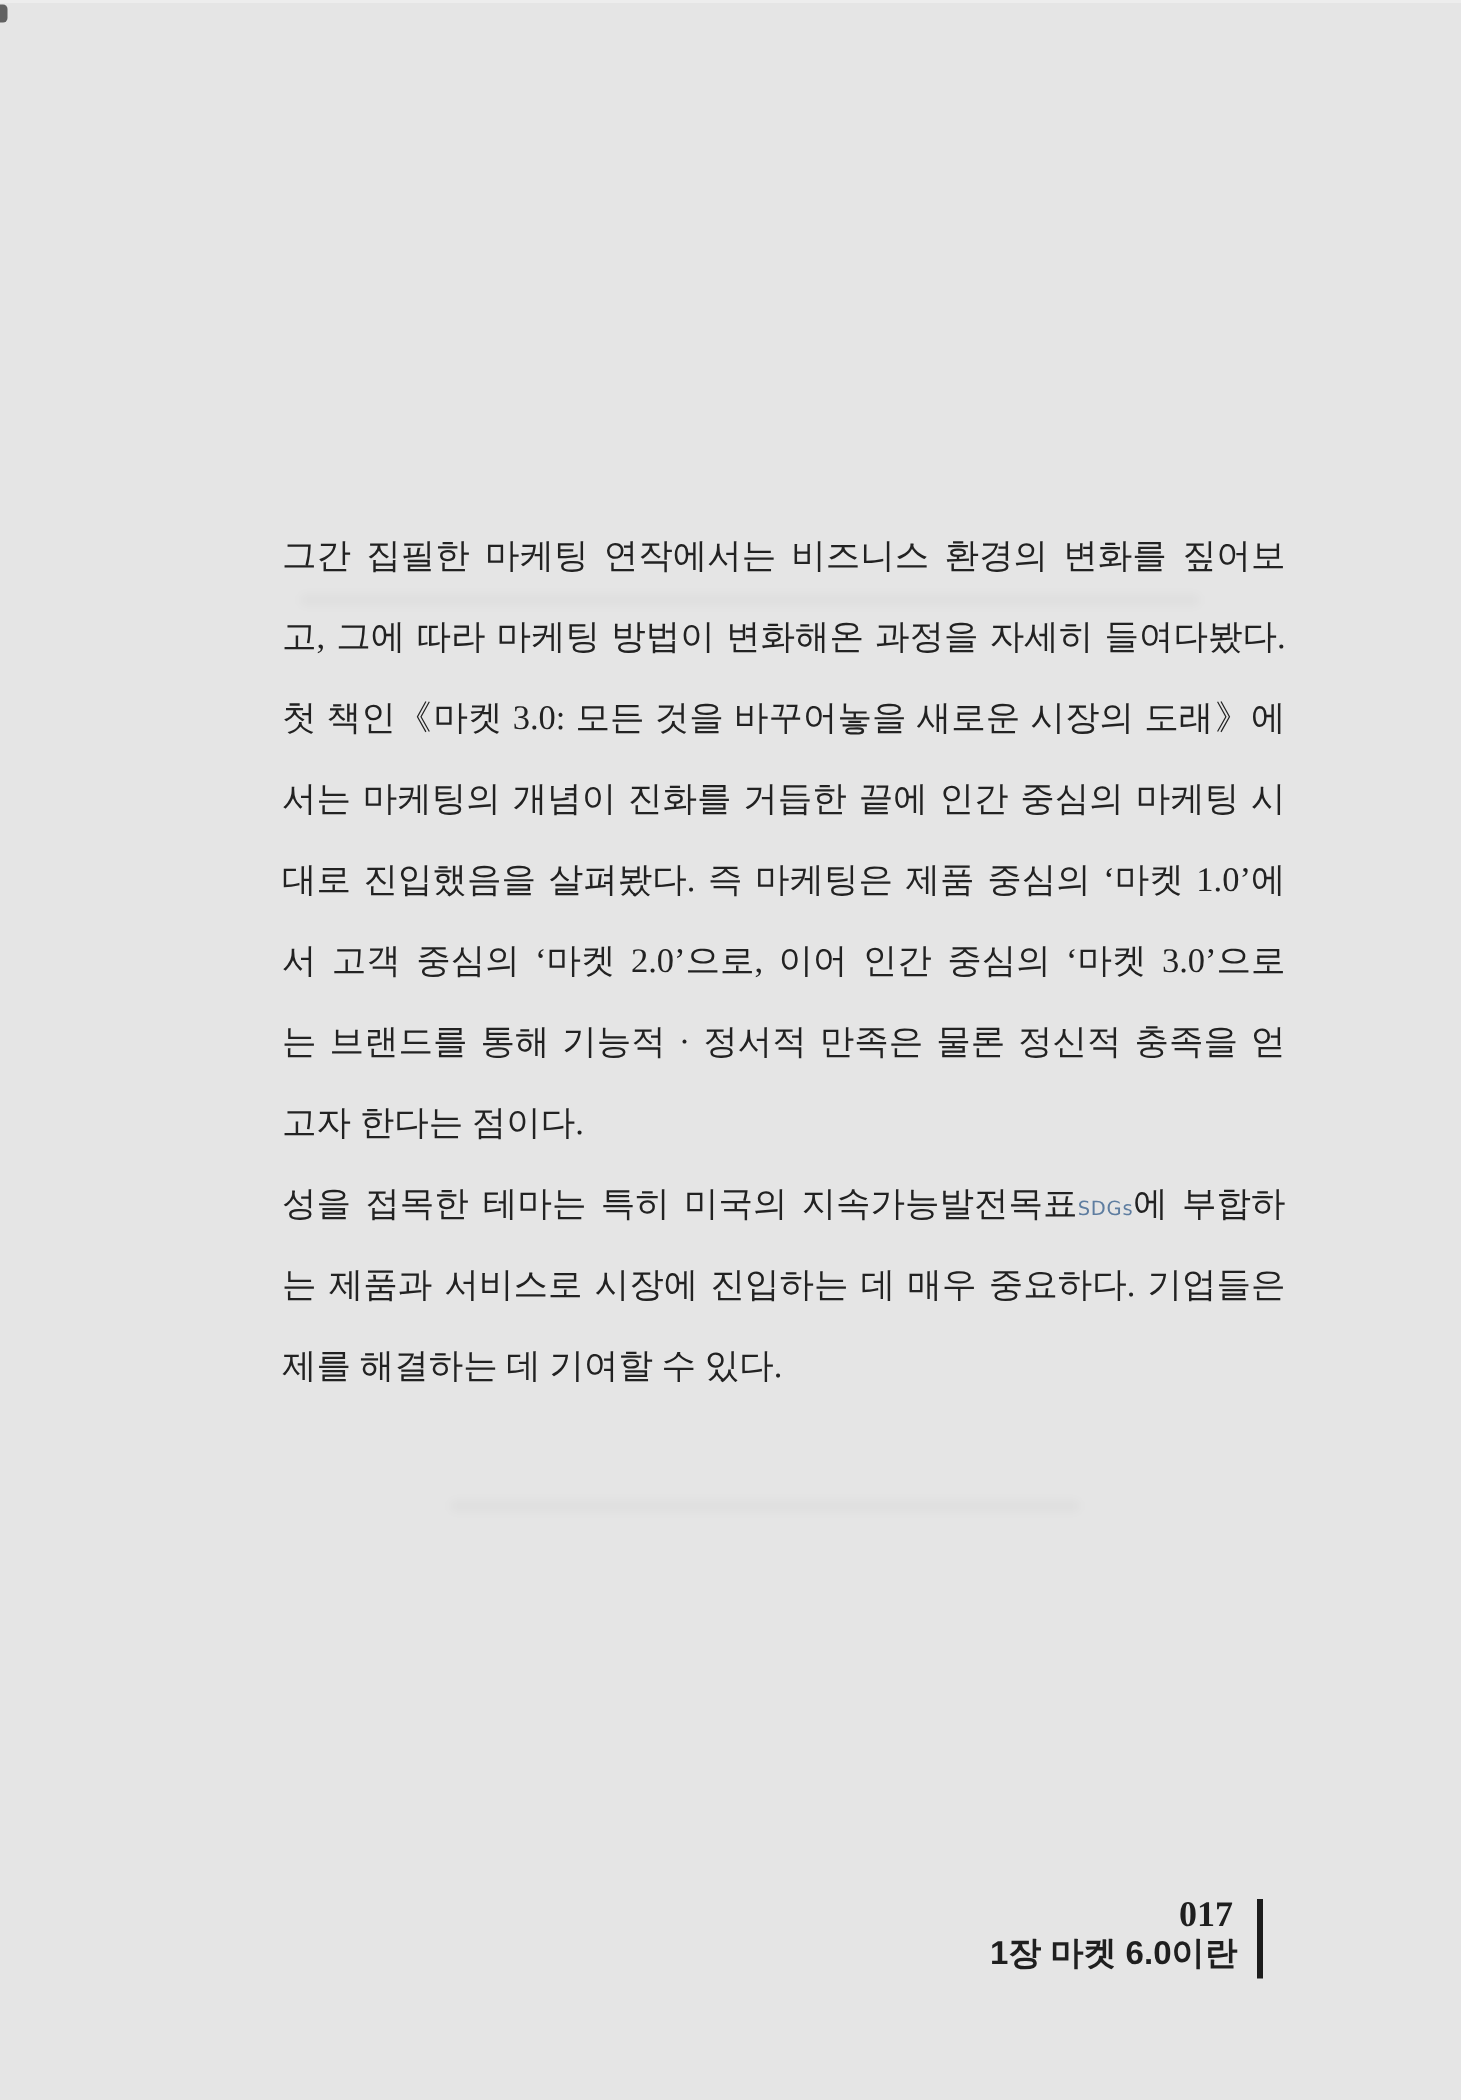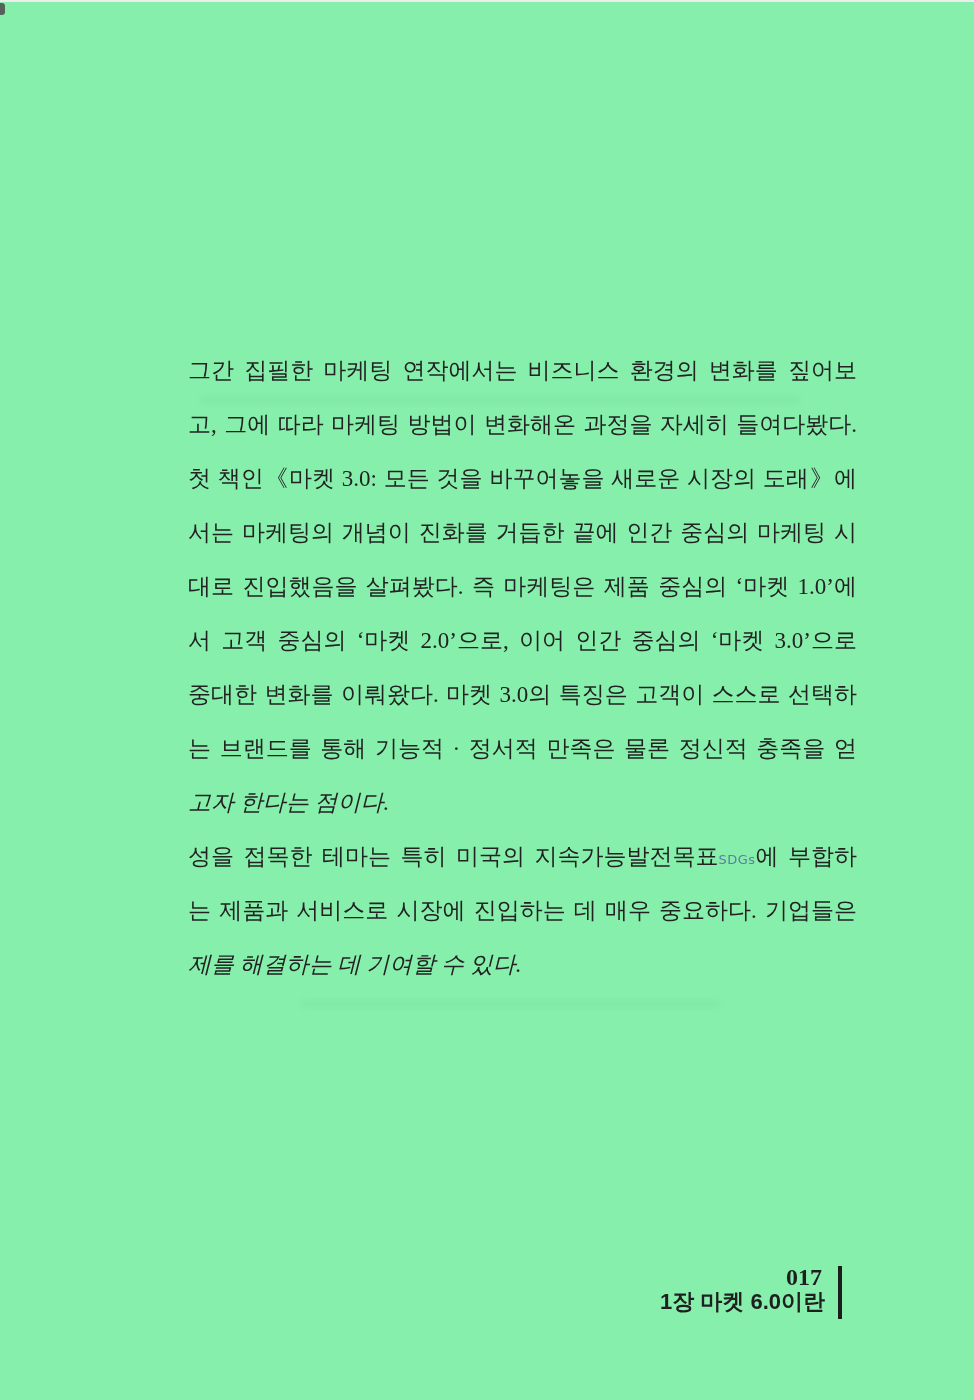--- a/index.html
+++ b/index.html
@@ -4,21 +4,21 @@
 <style>
   html, body {
     margin: 0;
     padding: 0;
     background: #ffffff;
   }
   .page {
     position: relative;
     width: 974px;
     height: 1400px;
-    background: #86efac;
+    background: #e5e5e5;
     overflow: hidden;
     font-family: "Liberation Serif", "DejaVu Serif", serif;
     color: #222222;
   }
   
   .scan-top-edge {
     position: absolute;
     left: 0; top: 0;
     width: 100%;
     height: 2px;
@@ -60,21 +60,20 @@
     font-size: 23px;
     letter-spacing: 0px;
     text-align: justify;
     text-align-last: justify;
     overflow: hidden;
     white-space: normal;
   }
   .line.para-end {
     text-align: left;
     text-align-last: left;
-    font-style: italic;
   }
   .line.para-start {
     text-indent: 14px;
   }
   .sdgs-small {
     font-family: "DejaVu Sans", "Liberation Sans", sans-serif;
     font-size: 13px;
     color: #5e7da0;
     letter-spacing: 0.5px;
   }
@@ -125,21 +124,20 @@
   <div class="scan-smudge smudge-1"></div>
   <div class="scan-smudge smudge-2"></div>
 
   <div class="body-text">
     <div class="line">그간 집필한 마케팅 연작에서는 비즈니스 환경의 변화를 짚어보</div>
     <div class="line">고, 그에 따라 마케팅 방법이 변화해온 과정을 자세히 들여다봤다.</div>
     <div class="line">첫 책인《마켓 3.0: 모든 것을 바꾸어놓을 새로운 시장의 도래》에</div>
     <div class="line">서는 마케팅의 개념이 진화를 거듭한 끝에 인간 중심의 마케팅 시</div>
     <div class="line">대로 진입했음을 살펴봤다. 즉 마케팅은 제품 중심의 ‘마켓 1.0’에</div>
     <div class="line">서 고객 중심의 ‘마켓 2.0’으로, 이어 인간 중심의 ‘마켓 3.0’으로</div>
-    <div class="line">중대한 변화를 이뤄왔다. 마켓 3.0의 특징은 고객이 스스로 선택하</div>
     <div class="line">는 브랜드를 통해 기능적 · 정서적 만족은 물론 정신적 충족을 얻</div>
     <div class="line para-end">고자 한다는 점이다.</div>
     <div class="line">
       <span>성을 접목한 테마는 특히 미국의 지속가능발전목표</span><span class="sdgs-small">SDGs</span><span>에 부합하</span>
     </div>
     <div class="line">는 제품과 서비스로 시장에 진입하는 데 매우 중요하다. 기업들은</div>
     <div class="line para-end">제를 해결하는 데 기여할 수 있다.</div>
   </div>
 
   <div class="footer">

